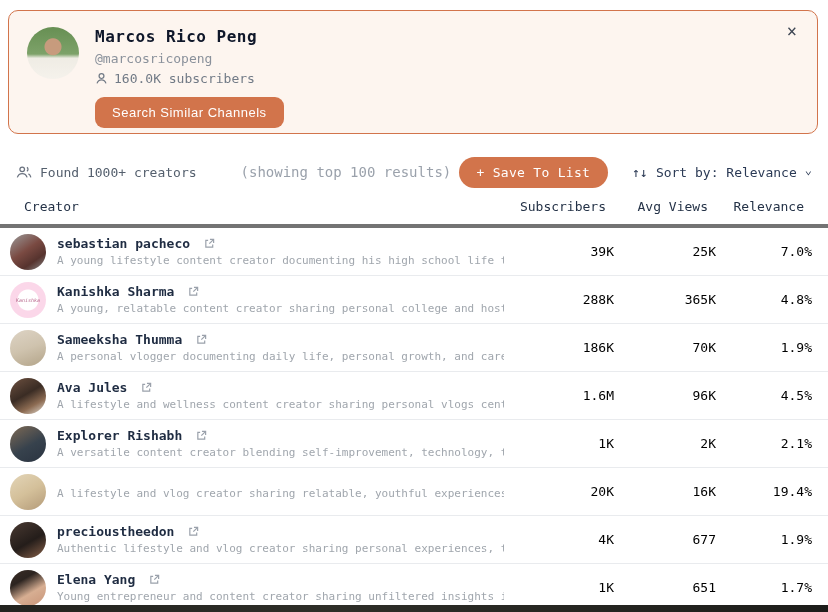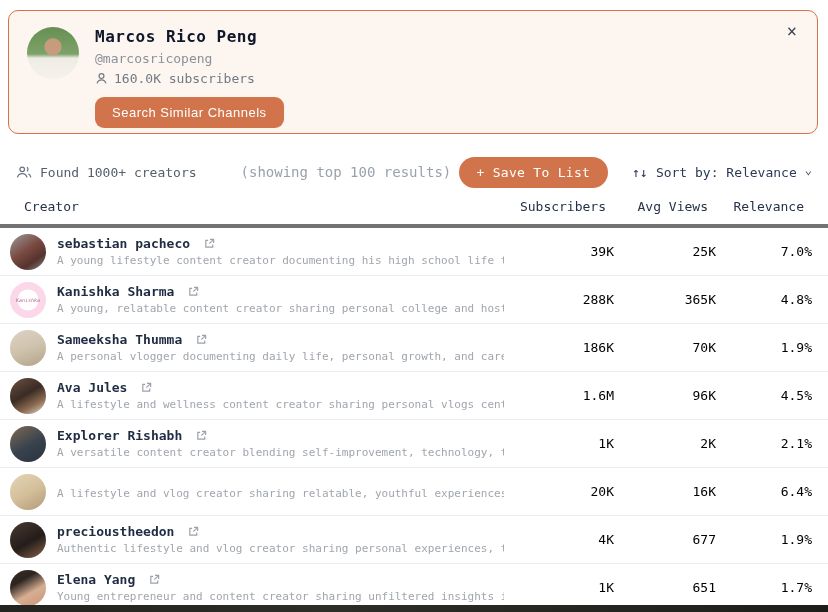--- a/index.html
+++ b/index.html
@@ -228,21 +228,21 @@
 
   <div class="trow">
     <div class="creator-cell">
       <span class="avatar av-5"></span>
       <div class="creator-text">
         <div class="creator-desc">A lifestyle and vlog creator sharing relatable, youthful experiences about …</div>
       </div>
     </div>
     <div class="num">20K</div>
     <div class="num">16K</div>
-    <div class="num">6.4%</div>
+    <div class="num">19.4%</div>
   </div>
 
   <div class="trow">
     <div class="creator-cell">
       <span class="avatar av-6"></span>
       <div class="creator-text">
         <div class="name-line">
           <span class="creator-name">precioustheedon</span>
           <svg class="ext-icon" width="11" height="11" viewBox="0 0 12 12" fill="none" stroke="#9aa1ab" stroke-width="1.3">
             <path d="M4.5 2.5H2v7.5h7.5V7"></path>

